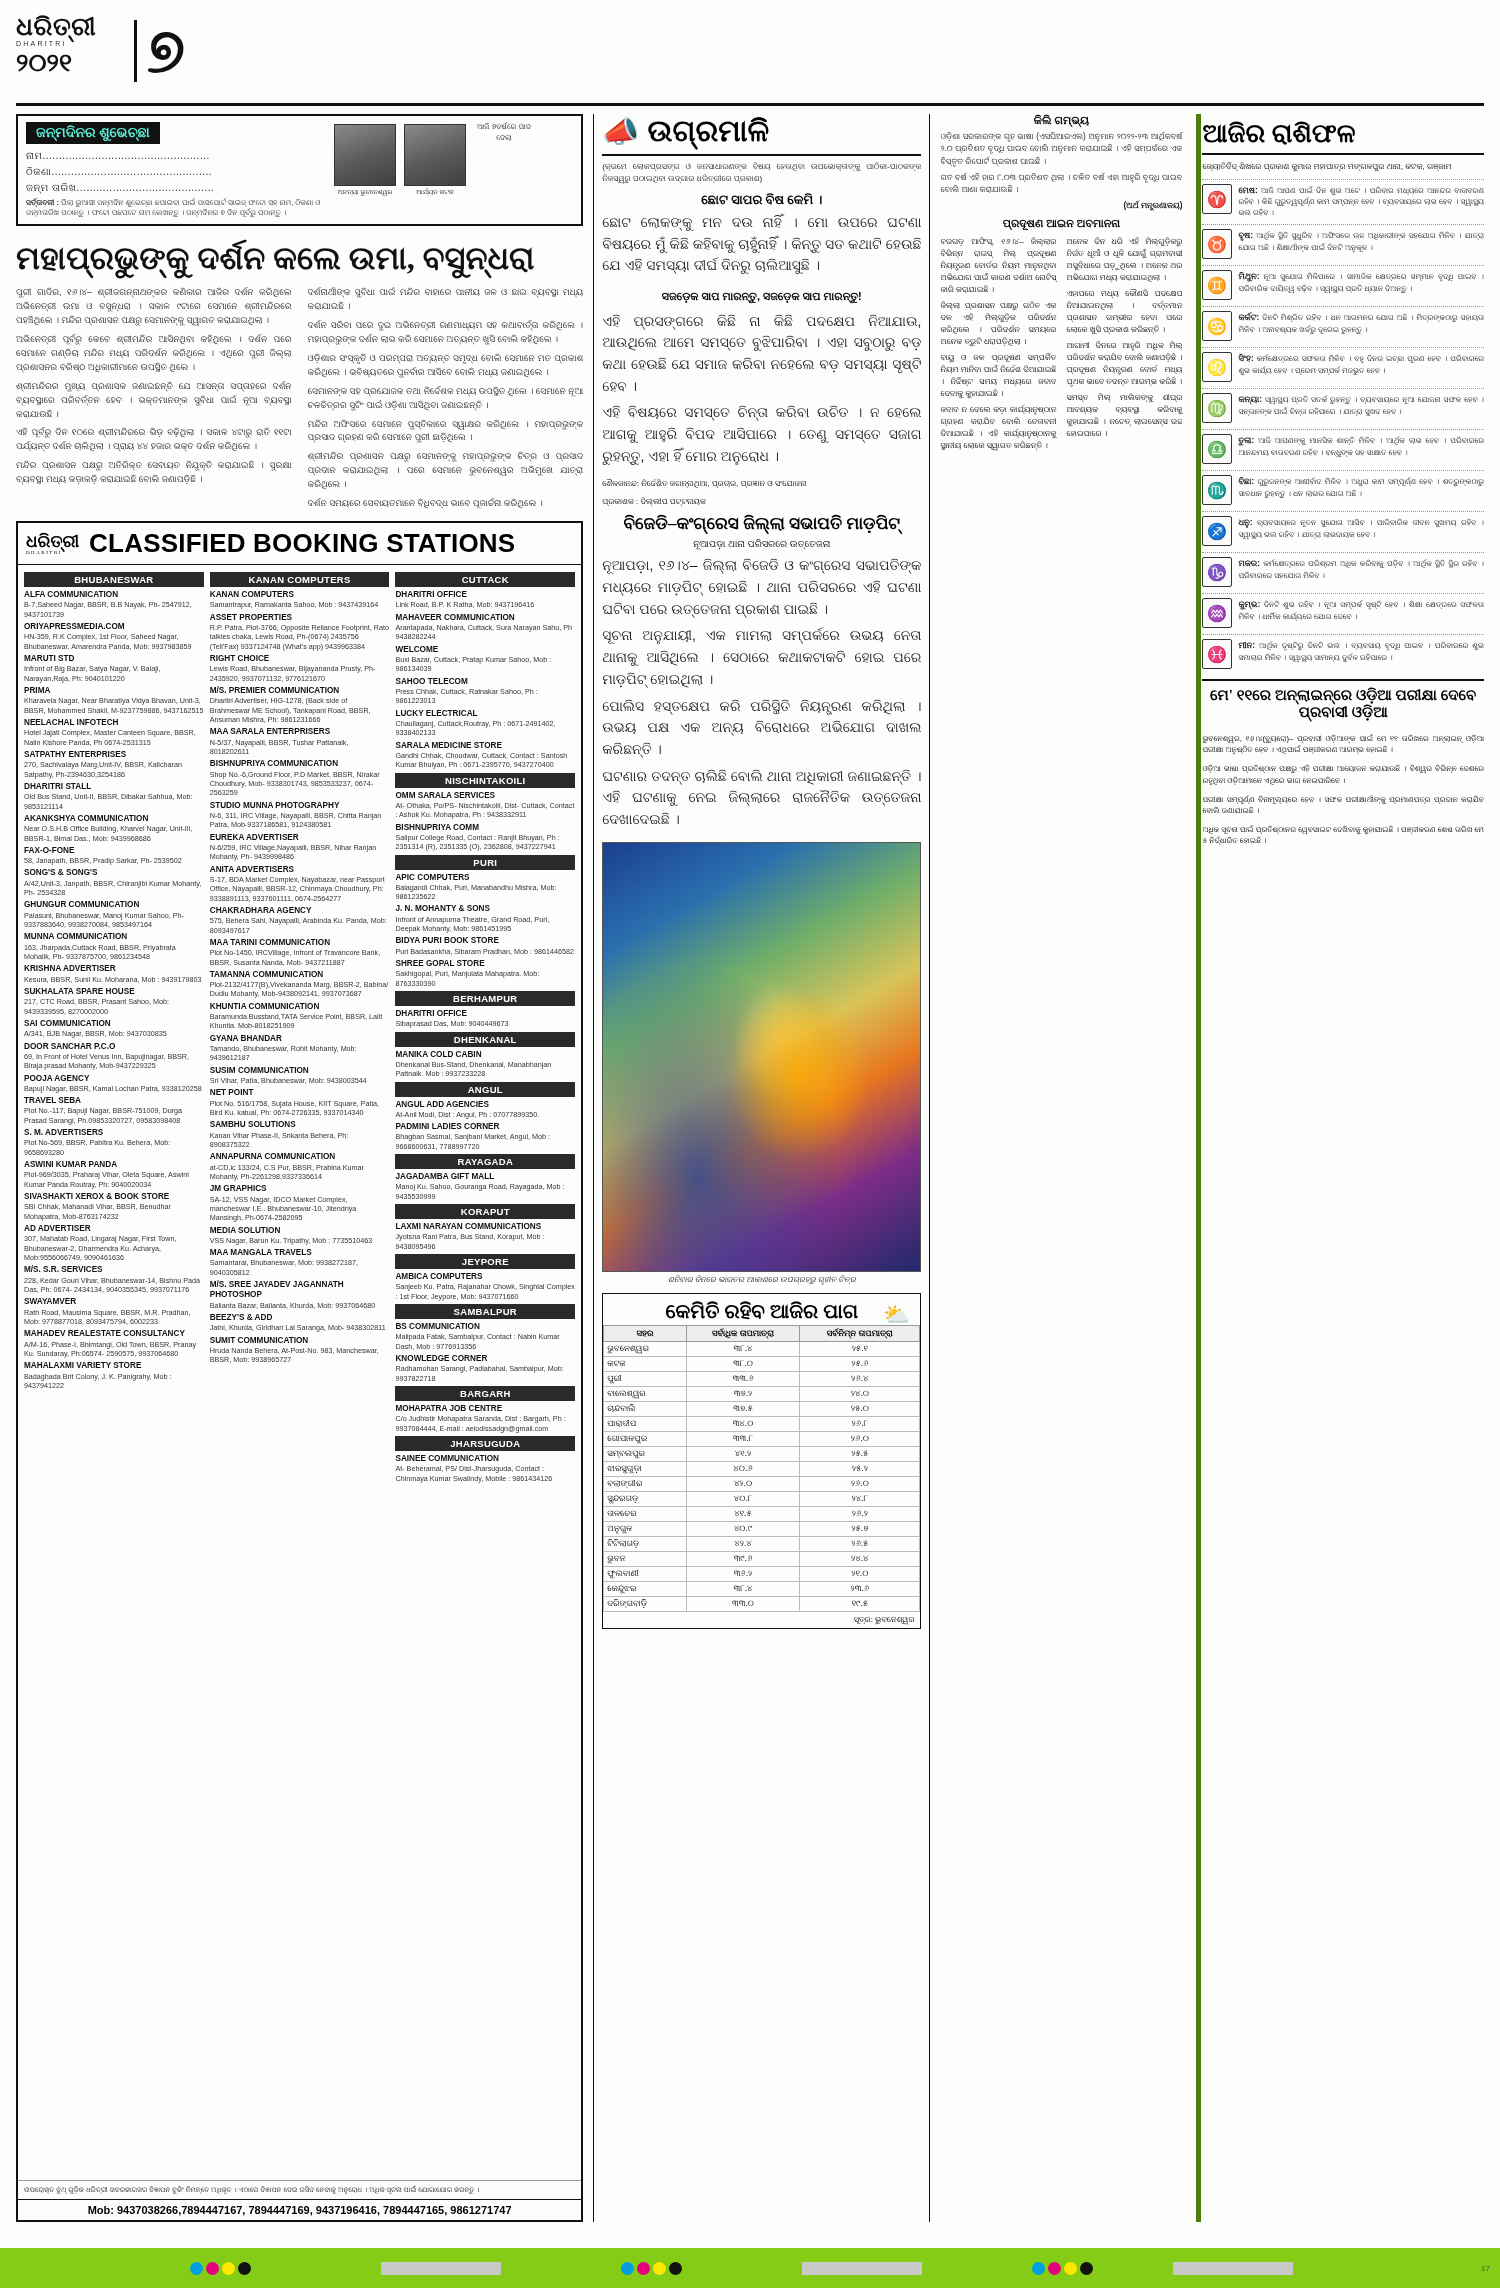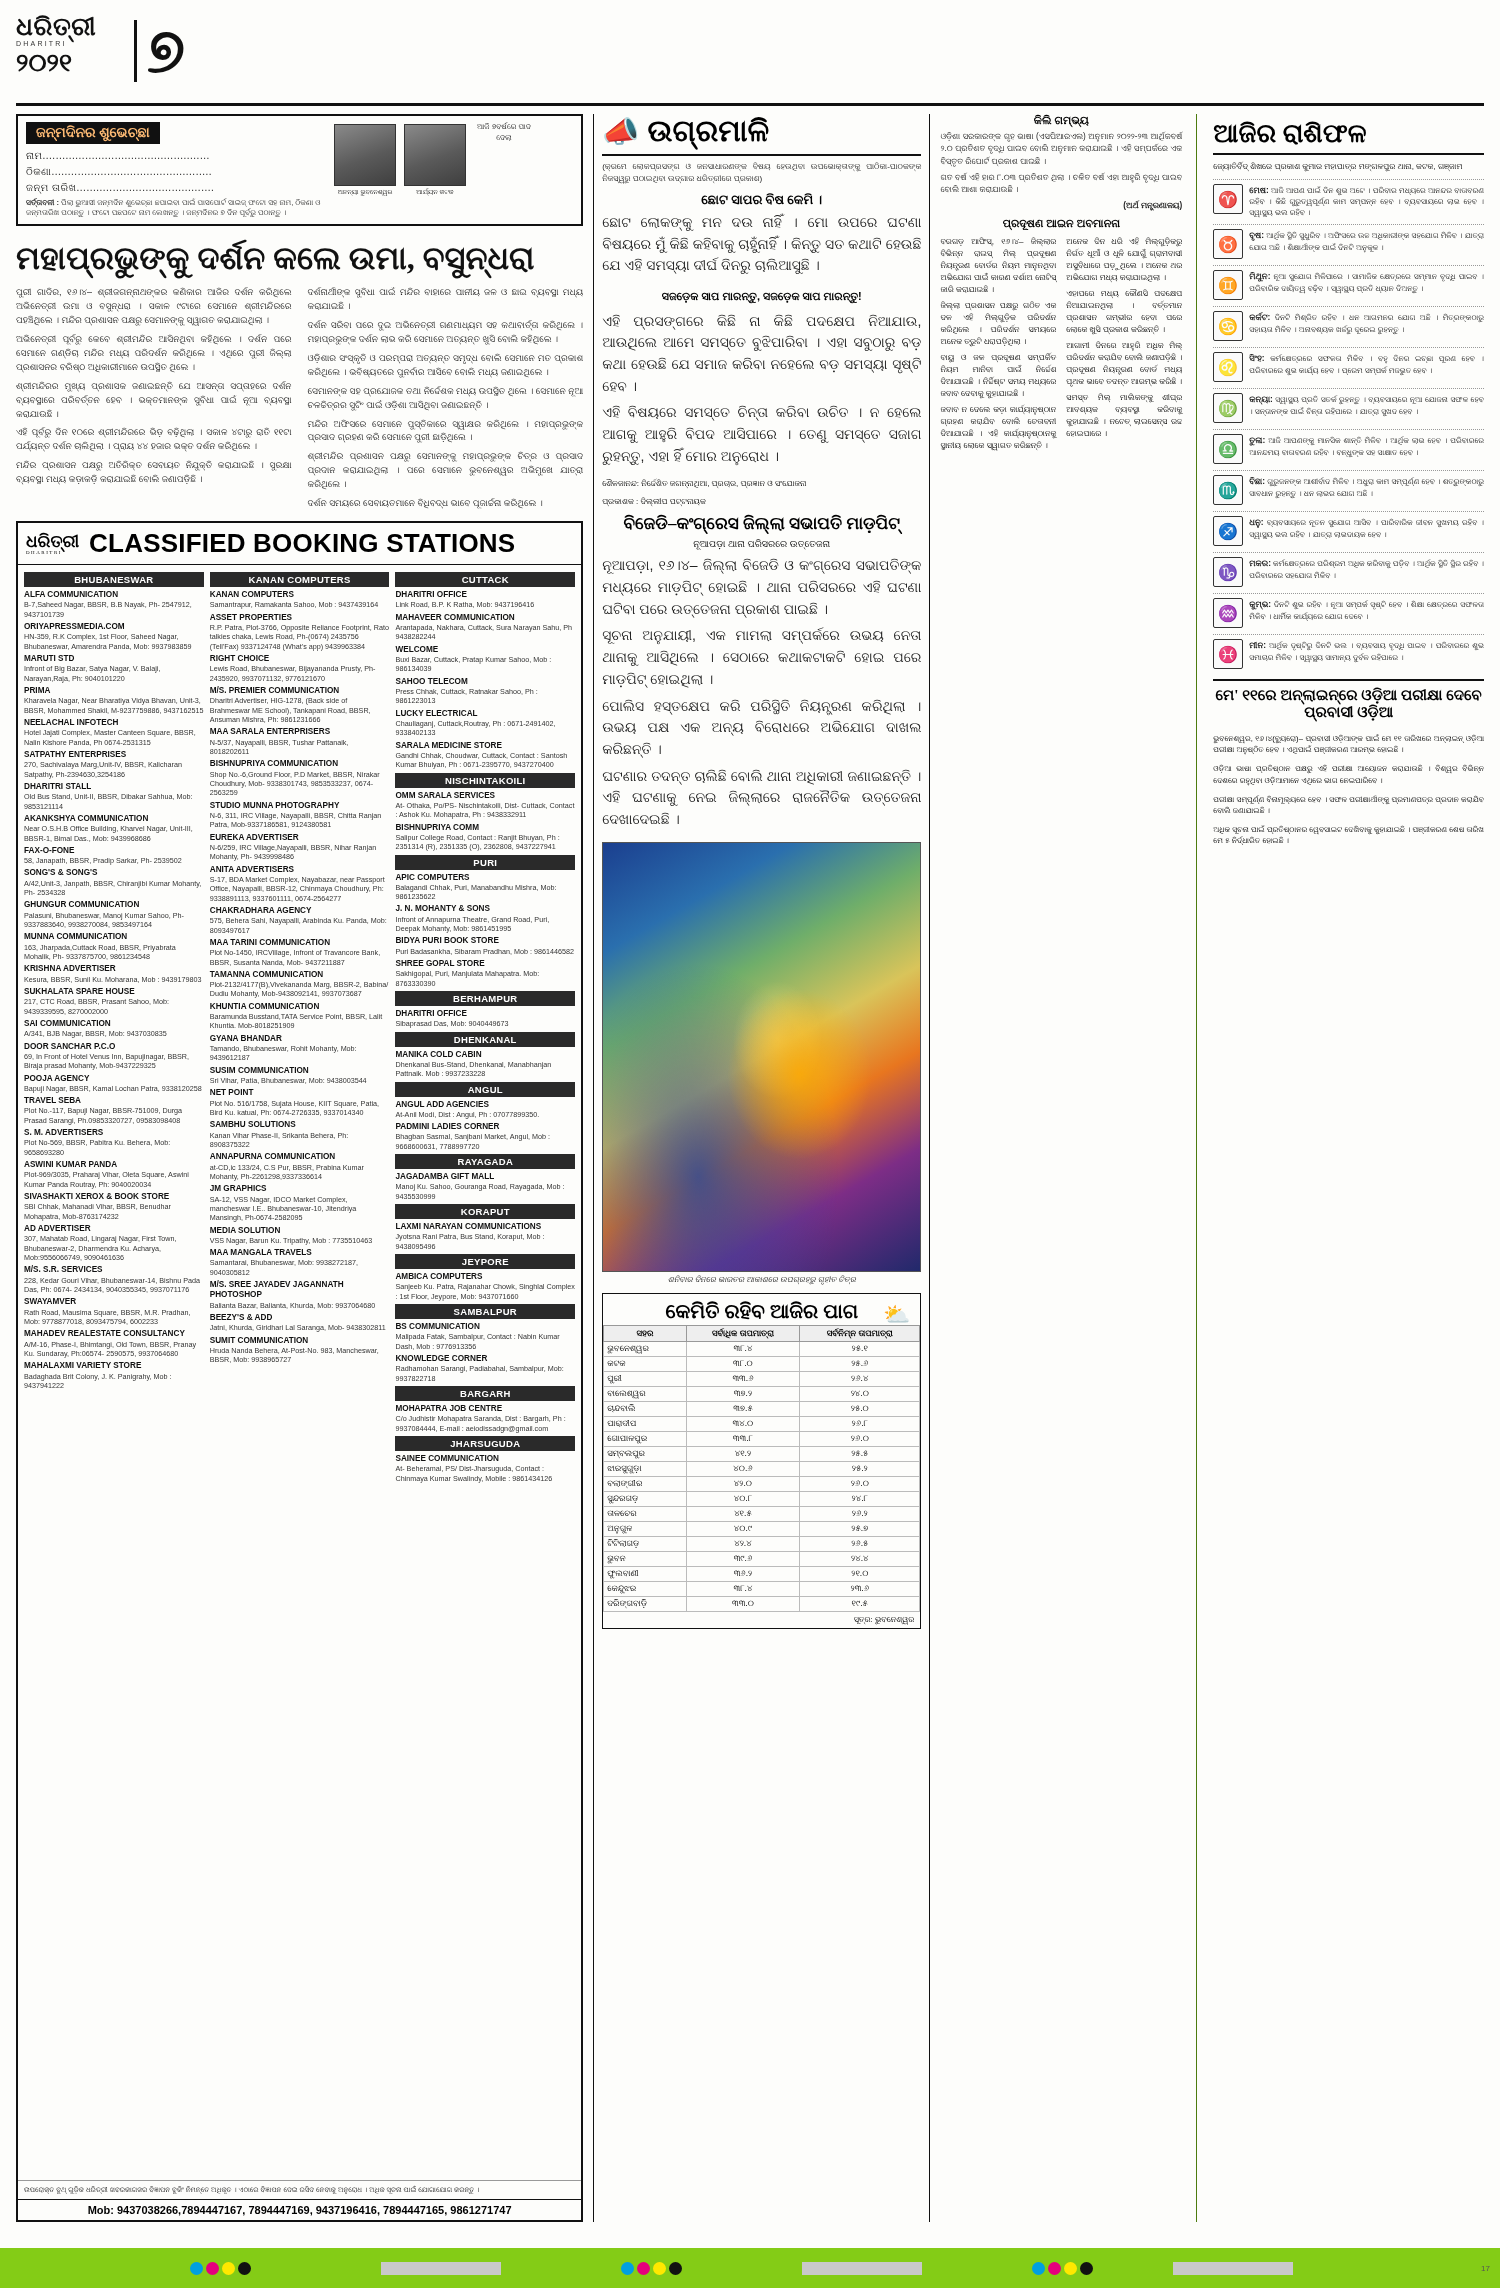--- a/index.html
+++ b/index.html
@@ -47,27 +47,27 @@
   
   .main {
     display:flex; gap:10px; margin-top:8px; height:2108px;
   }
   .col-left  { width:572px; display:flex; flex-direction:column; }
   .col-mid   { width:340px; display:flex; flex-direction:column;
                border-left:1px solid #111; border-right:1px solid #111;
                padding:0 8px; }
   .col-right { width:248px; display:flex; flex-direction:column; padding-right:4px;}
   .col-far   { width:290px; display:flex; flex-direction:column;
-               border-left:1px solid #4d7c0f; padding-left:16px;}
+               border-left:5px solid #4d7c0f; padding-left:1px;}
 
   
   .bday-box { border:2px solid #111; padding:6px 8px; display:flex; gap:8px; height:112px;}
   .bday-left { width:300px; }
   .bday-title {
-    display:inline-block; background:#111; color:#fdba74; font-size:14px;
+    display:inline-block; background:#111; color:#5eead4; font-size:14px;
     padding:3px 10px; font-weight:bold; margin-bottom:6px;
     font-family:"Liberation Serif", serif;
   }
   .bday-line { font-size:10px; color:#222; margin-bottom:4px; letter-spacing:0.5px;}
   .bday-note { font-size:7.5px; color:#333; line-height:1.35; margin-top:4px; }
   .bday-photos { display:flex; gap:8px; padding-top:2px;}
   .photo { width:62px; }
   .photo .frame {
     width:62px; height:62px; background:#6d6d6d; border:1px solid #333;
     background-image:linear-gradient(160deg,#8a8a8a 0%,#5a5a5a 55%,#3f3f3f 100%);

